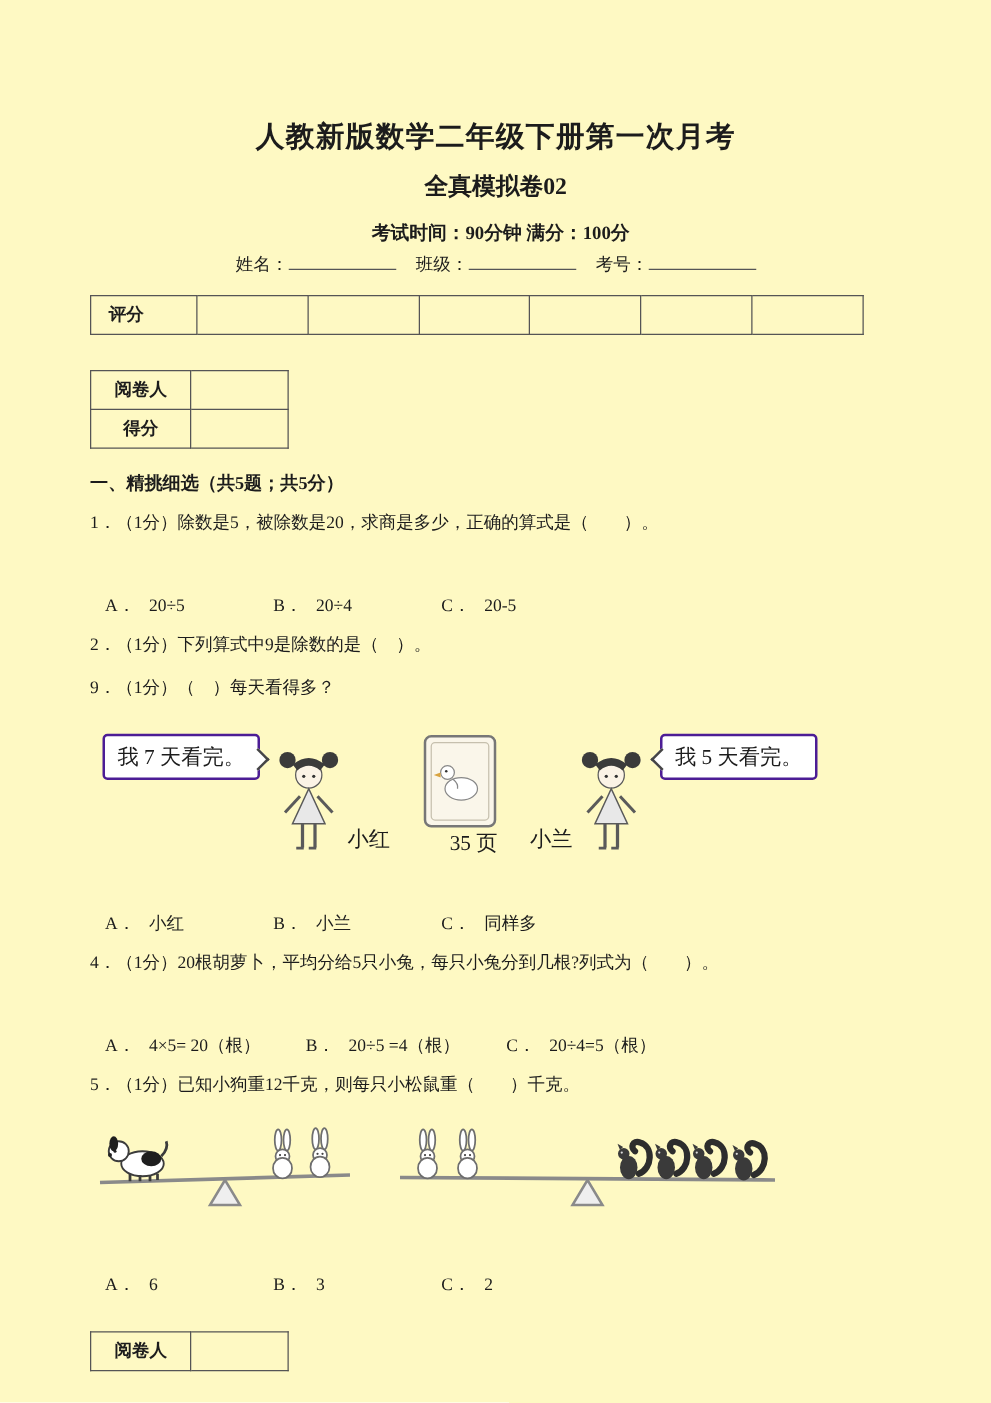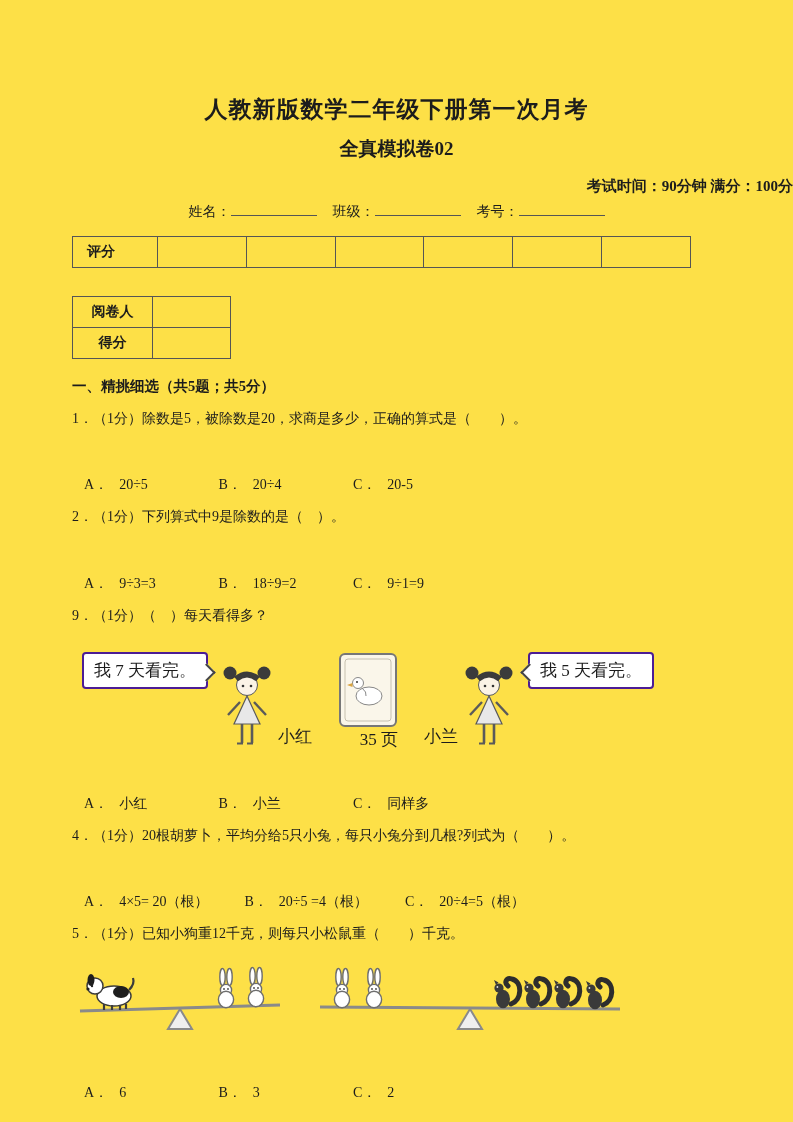--- a/index.html
+++ b/index.html
@@ -2,28 +2,28 @@
 <html><head>
 <meta charset="utf-8">
 <style>
   * { box-sizing: border-box; margin: 0; padding: 0; }
   html, body { background: #ffffff; }
   .page {
     position: relative;
     width: 793px;
     height: 1122px;
     margin: 0 auto;
-    background: #fde047;
+    background: #fef9c3;
     font-family: "Liberation Serif", serif;
     color: #1c1c1c;
     overflow: hidden;
   }
   .title    { margin-top: 94px; text-align: center; font-size: 23px; font-weight: bold; letter-spacing: 1px; }
   .subtitle { margin-top: 11px; text-align: center; font-size: 19px; font-weight: bold; }
-  .exam-info{ margin-top: 15px; text-align: right; font-size: 15px; font-weight: bold; padding-left: 8px; }
+  .exam-info{ margin-top: 15px; text-align: center; font-size: 15px; font-weight: bold; padding-left: 8px; }
   .student-line { margin-top: 6px; text-align: center; font-size: 14px; }
   .student-line .blank { display: inline-block; width: 86px; height: 14px; border-bottom: 1px solid #555; margin-right: 16px; }
   .student-line .blank.last { margin-right: 0; }
 
   table { border-collapse: collapse; }
   .score-table { margin: 15px 0 0 72px; table-layout: fixed; width: 619px; }
   .score-table td { border: 1px solid #555; height: 31px; font-size: 14px; padding-left: 14px; }
   .score-table td.lab { font-weight: bold; width: 85px; }
 
   .grader-table { margin: 28px 0 0 72px; }
@@ -123,25 +123,20 @@
     <div class="stem">1．（1分）除数是5，被除数是20，求商是多少，正确的算式是（　　）。</div>
     <div class="options">
       <span class="opt"><span class="opt-label">A．</span><span class="opt-text">20÷5</span></span>
       <span class="opt"><span class="opt-label">B．</span><span class="opt-text">20÷4</span></span>
       <span class="opt"><span class="opt-label">C．</span><span class="opt-text">20-5</span></span>
     </div>
   </div>
 
   <div class="question">
     <div class="stem">2．（1分）下列算式中9是除数的是（　）。</div>
-    <div class="options">
-      <span class="opt"><span class="opt-label">A．</span><span class="opt-text">9÷3=3</span></span>
-      <span class="opt"><span class="opt-label">B．</span><span class="opt-text">18÷9=2</span></span>
-      <span class="opt"><span class="opt-label">C．</span><span class="opt-text">9÷1=9</span></span>
-    </div>
   </div>
 
   <div class="question">
     <div class="stem">9．（1分）（　）每天看得多？</div>
 
     <div class="illu3">
       <div class="bubble bubble-left"><span>我 7 天看完。</span></div>
 
       <div class="girl-unit">
         <svg width="54" height="88" viewBox="0 0 54 88">

